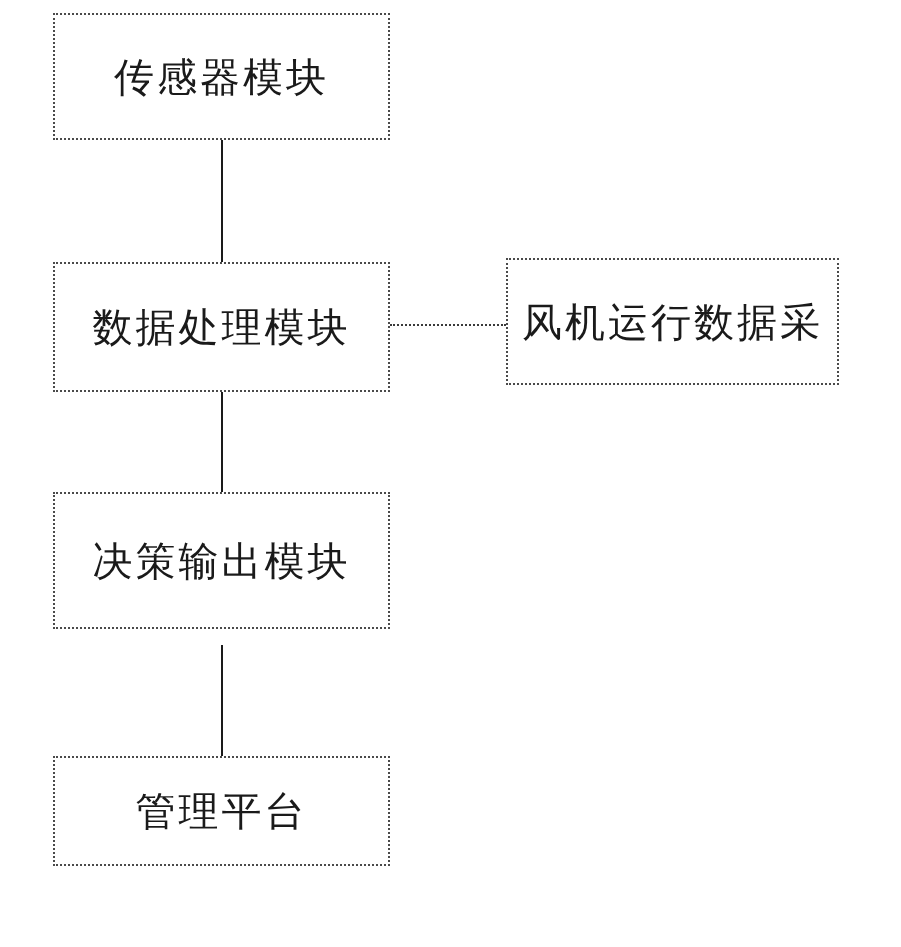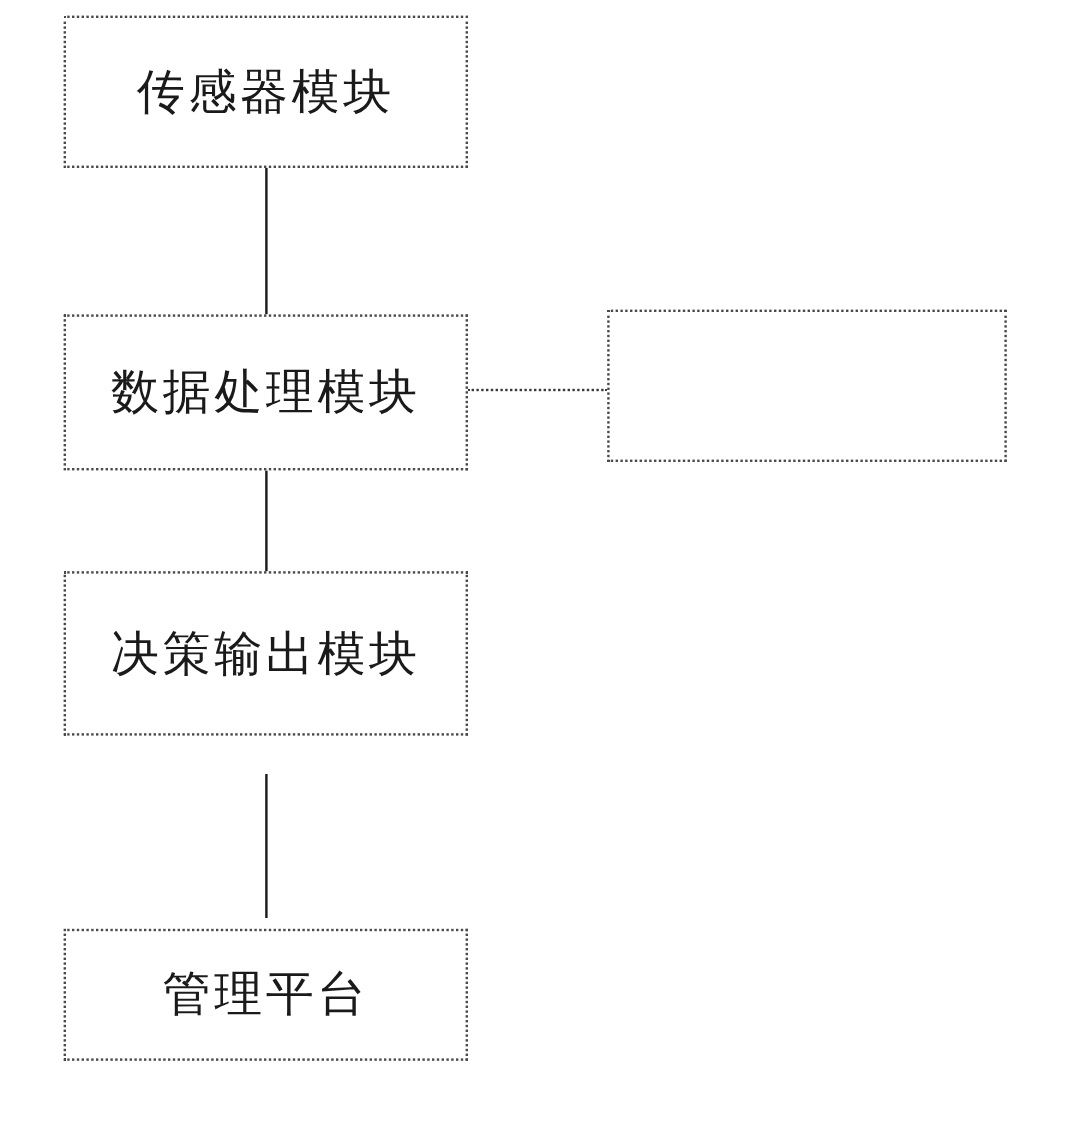--- a/index.html
+++ b/index.html
@@ -29,22 +29,22 @@
     color: #1a1a1a;
     font-size: 40px;
     letter-spacing: 3px;
     line-height: 56px;
     white-space: pre-line;
   }
   
   .box-sensor      { left: 53px;  top: 13px;  width: 337px; height: 127px; }
   .box-processing  { left: 53px;  top: 262px; width: 337px; height: 130px; }
   .box-fan-unit    { left: 506px; top: 258px; width: 333px; height: 127px; }
-  .box-decision    { left: 53px;  top: 476px; width: 337px; height: 137px; }
-  .box-platform    { left: 53px;  top: 774px; width: 337px; height: 110px; align-items: center; }
+  .box-decision    { left: 53px;  top: 492px; width: 337px; height: 137px; }
+  .box-platform    { left: 53px;  top: 756px; width: 337px; height: 110px; align-items: center; }
 
   .connector-v {
     position: absolute;
     width: 0;
     border-left: 2px solid #1a1a1a;
   }
   .conn-1 { left: 221px; top: 140px; height: 122px; }
   .conn-2 { left: 221px; top: 392px; height: 116px; }
   .conn-3 { left: 221px; top: 645px; height: 120px; }
 
@@ -70,21 +70,21 @@
   <div class="node box-processing">
     <span class="label">数据处理模块</span>
   </div>
 
   <div class="node box-sensor">
     <span class="label">传感器模块</span>
   </div>
 
   <div class="node box-fan-unit two-line">
     <span class="label">
-      <br>
+      <span>风机运行数据采</span><br>
     </span>
   </div>
 
   <div class="node box-decision">
     <span class="label">决策输出模块</span>
   </div>
 
   <div class="node box-platform">
     <span class="label">管理平台</span>
   </div>

